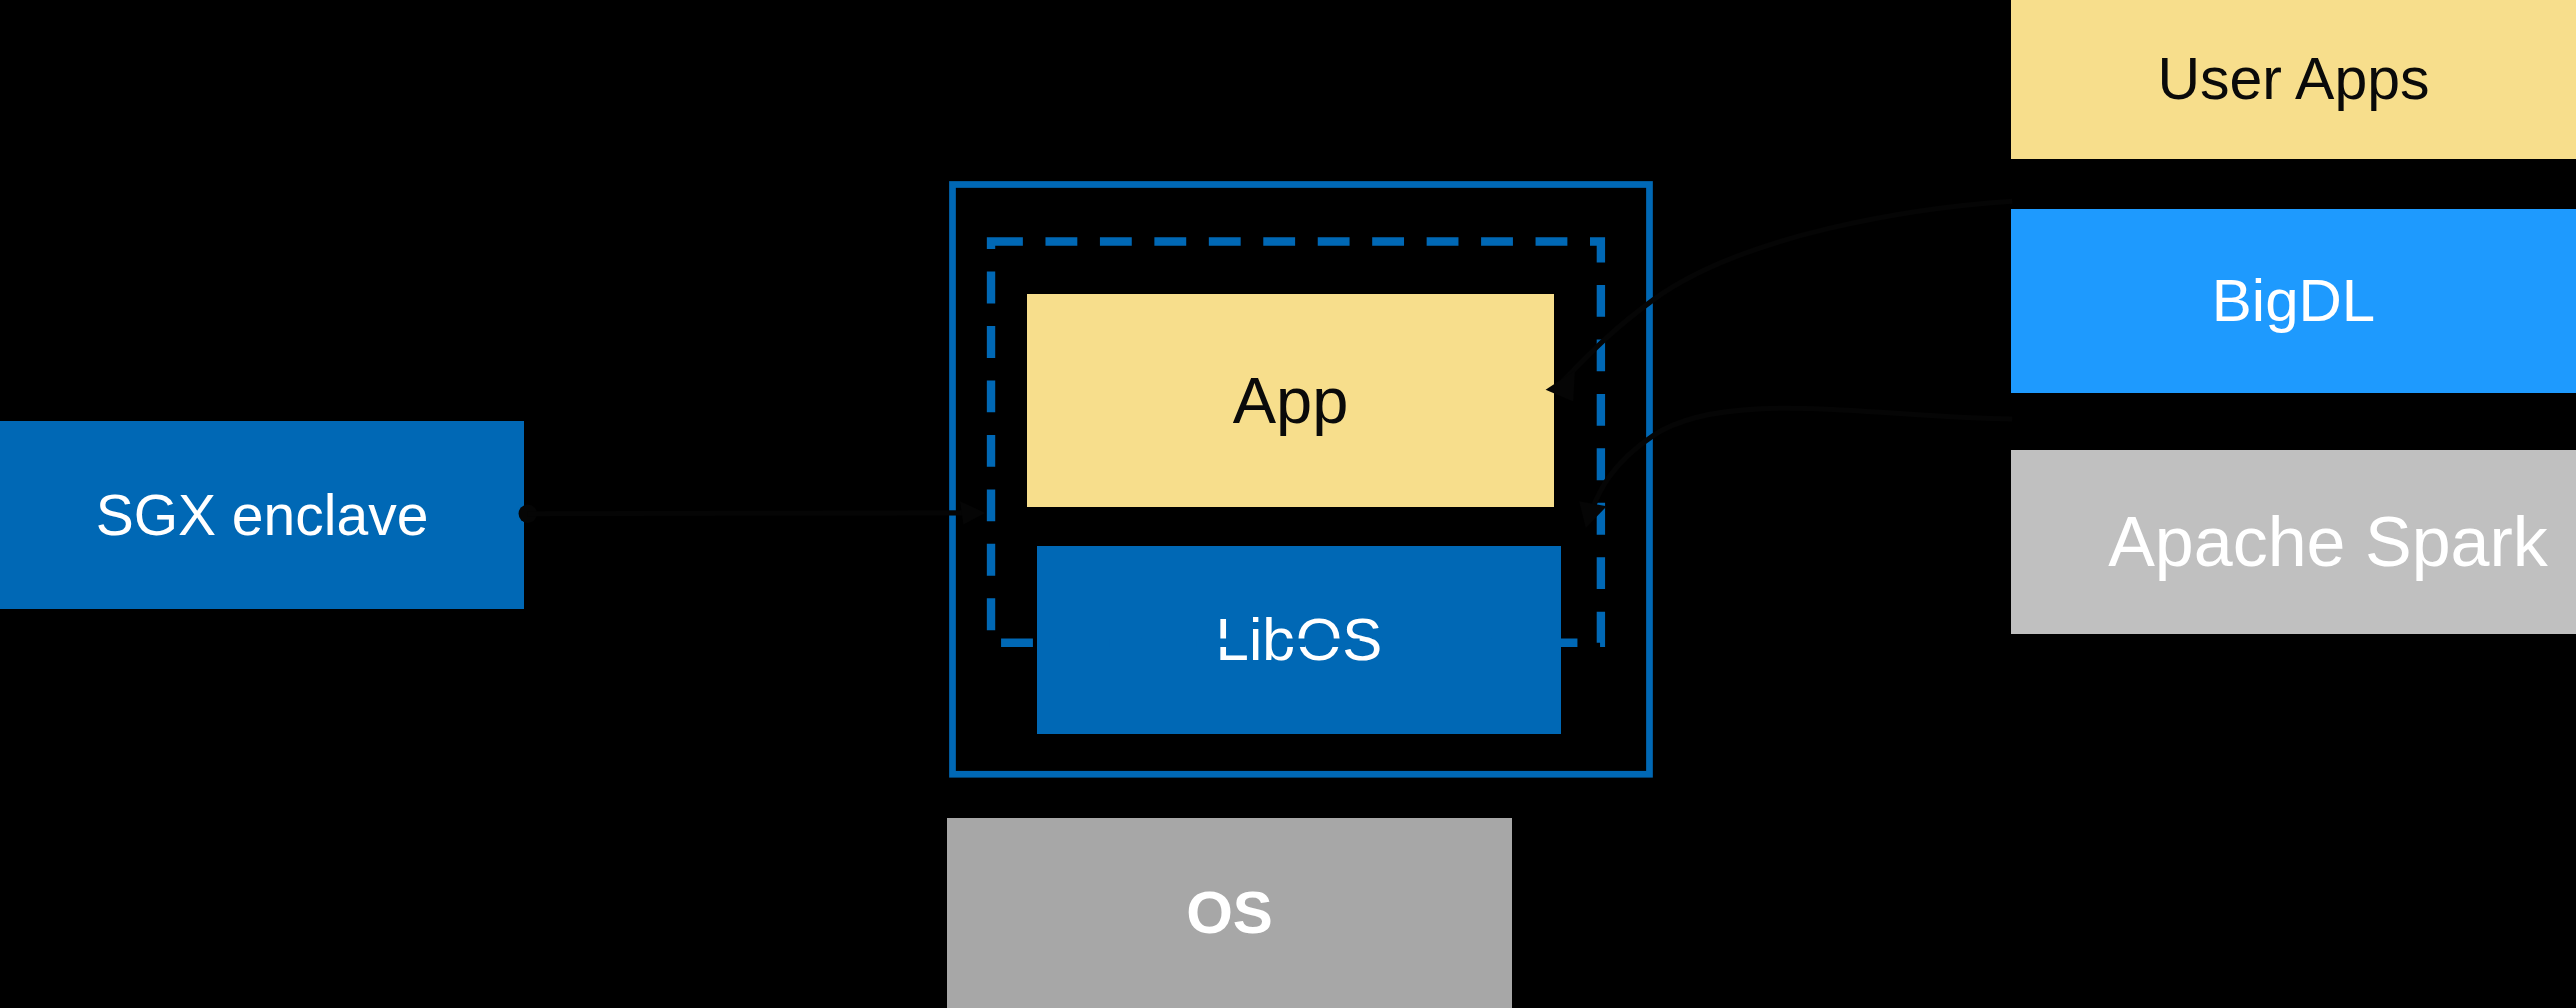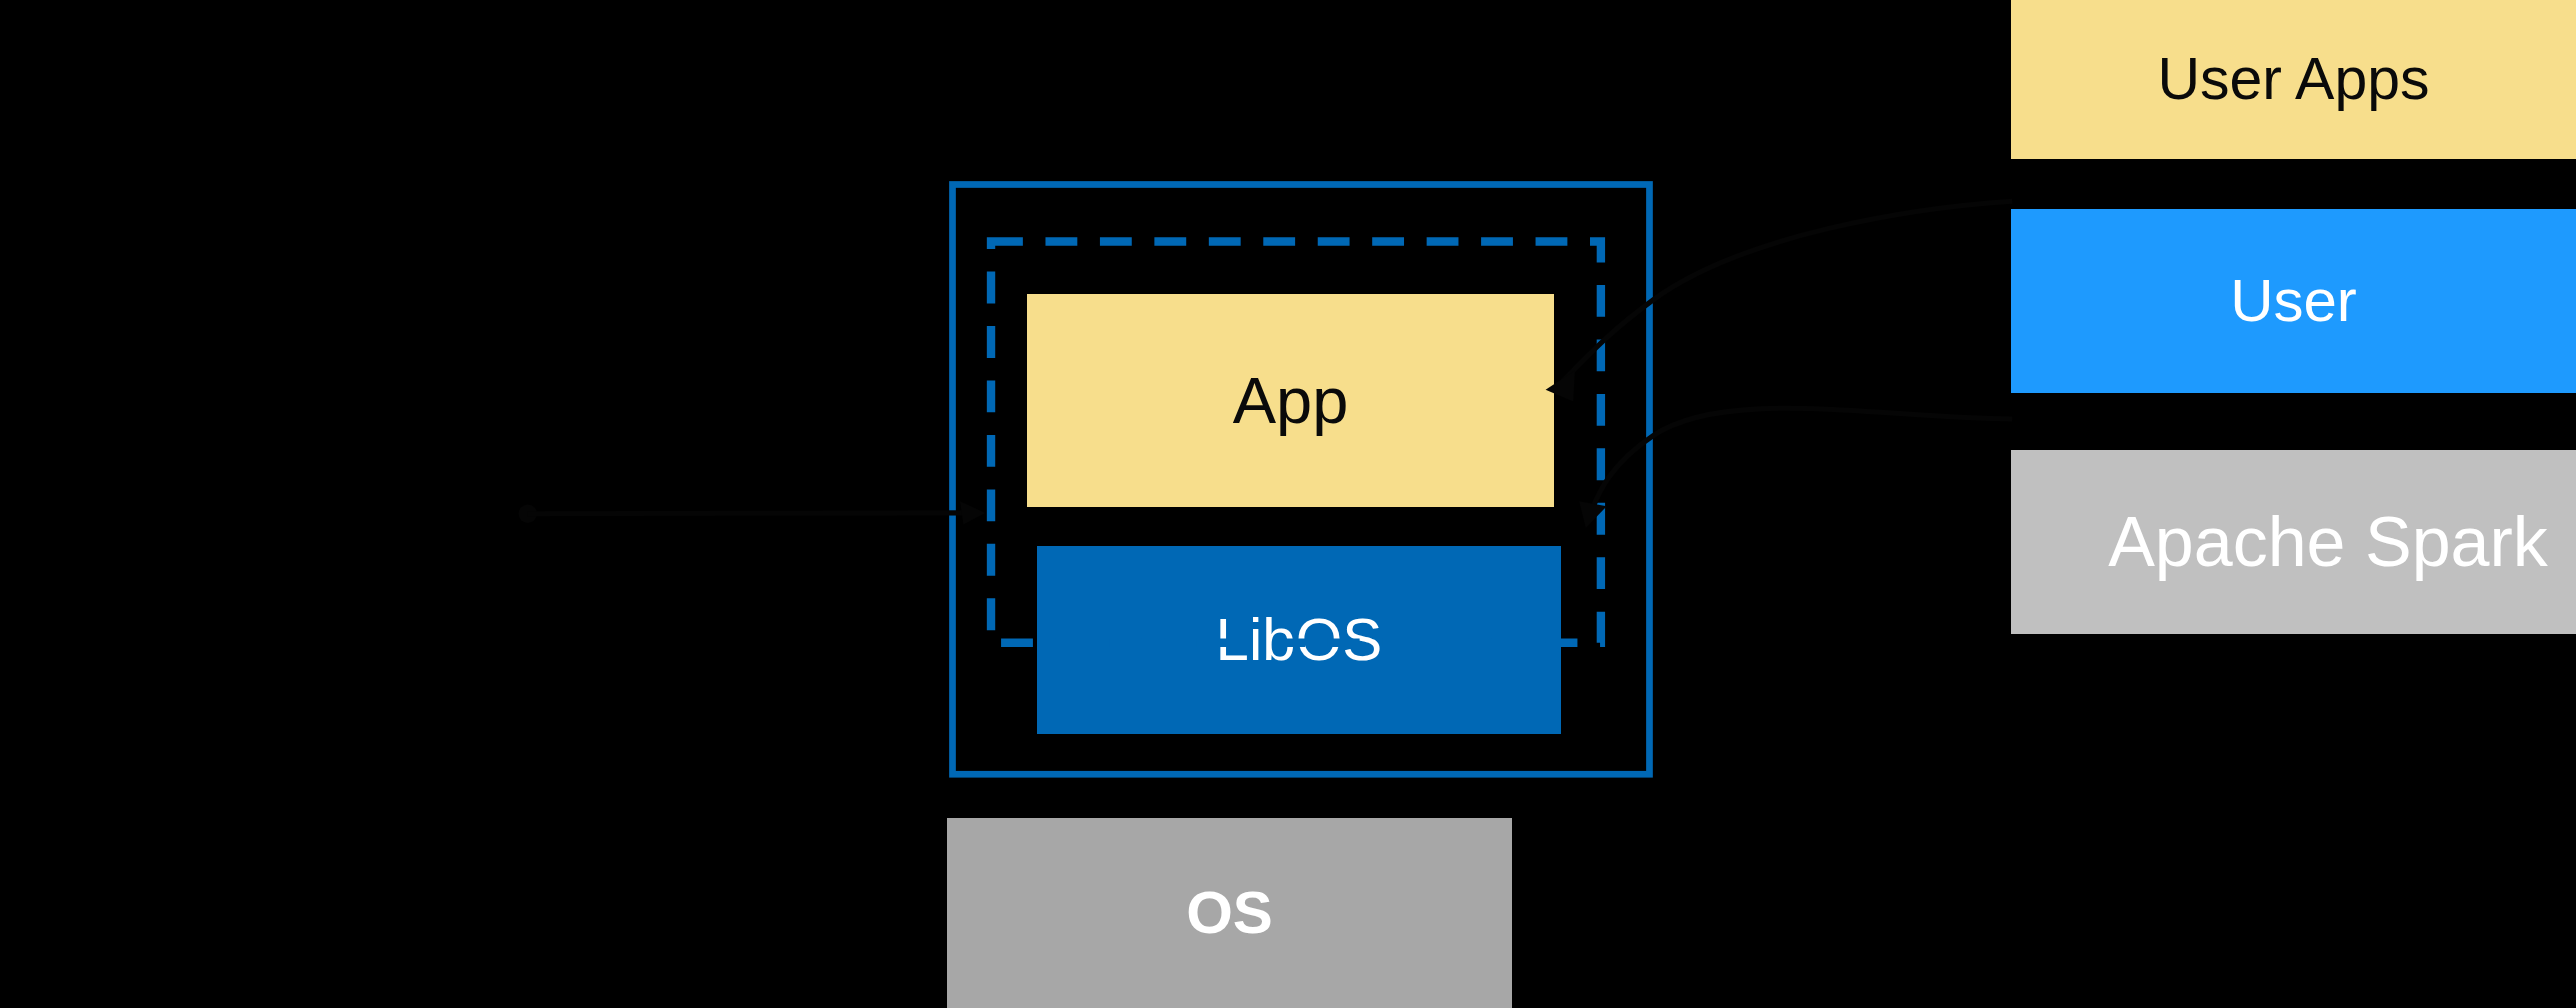--- a/index.html
+++ b/index.html
@@ -50,36 +50,39 @@
   .host-border{fill:none;stroke:var(--intel-blue);stroke-width:8;}
   .enclave-dashed{fill:none;stroke:var(--intel-blue);stroke-width:10;stroke-dasharray:38 27;}
   .black-line{fill:none;stroke:var(--arrow);stroke-width:6;}
   .black-fill{fill:var(--arrow);stroke:none;}
 </style>
 </head>
 <body>
 
 <div id="canvas">
 
+  <div class="box" id="sgx-box">
+    <span>SGX enclave</span>
+  </div>
 
   <div class="box" id="app-box">
     <span>App</span>
   </div>
   <div class="box" id="libos-box">
     <span>LibOS</span>
   </div>
   <div class="box" id="os-box">
     <span>OS</span>
   </div>
 
   <div class="box" id="userapps-box">
     <span>User Apps</span>
   </div>
   <div class="box" id="bigdl-box">
-    <span>User</span>
+    <span>BigDL</span>
   </div>
   <div class="box" id="spark-box">
     <span>Apache Spark</span>
   </div>
 
   <svg id="overlay" viewBox="0 0 3075 1204" xmlns="http://www.w3.org/2000/svg">
 
     <rect class="host-border" x="1137" y="220" width="832" height="704"></rect>
 
     <rect class="enclave-dashed" x="1183" y="288" width="728" height="479"></rect>

